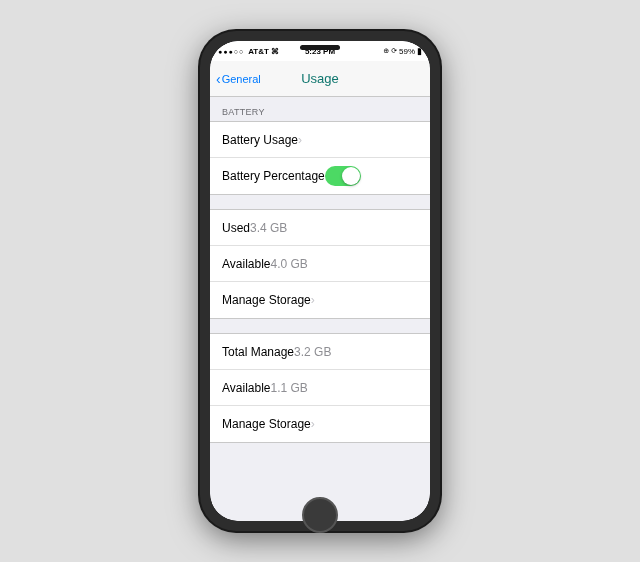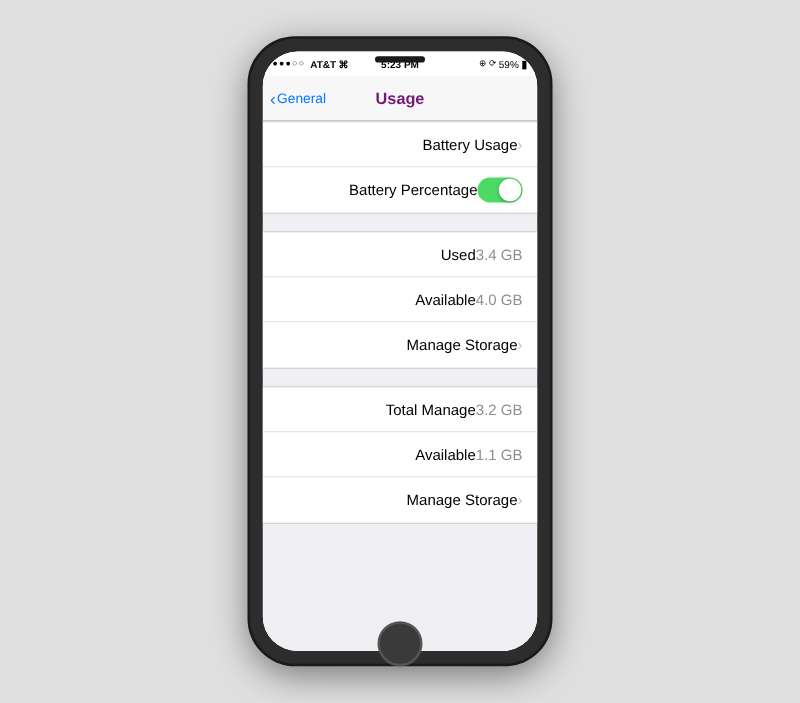--- a/index.html
+++ b/index.html
@@ -129,22 +129,22 @@
     }
 
     .nav-back-chevron {
       font-size: 14px;
       margin-right: 1px;
       color: #007aff;
     }
 
     .nav-title {
       font-size: 13px;
-      font-weight: 700;
-      color: #701a75;
+      font-weight: 400;
+      color: #0f766e;
     }
 
     
     .content {
       flex: 1;
       overflow-y: auto;
       background: #efeff4;
     }
 
     .section {
@@ -163,21 +163,21 @@
 
     .section-body {
       background: #fff;
       border-top: 1px solid #c8c8c8;
       border-bottom: 1px solid #c8c8c8;
     }
 
     .list-item {
       display: flex;
       align-items: center;
-      justify-content: flex-end;
+      justify-content: flex-start;
       padding: 0 12px;
       height: 36px;
       background: #fff;
       border-bottom: 1px solid #e0e0e0;
       position: relative;
     }
 
     .list-item:last-child {
       border-bottom: none;
     }
@@ -248,20 +248,21 @@
         <div class="nav-back">
           <span class="nav-back-chevron">‹</span>
           <span>General</span>
         </div>
         <span class="nav-title">Usage</span>
       </div>
 
       <div class="content">
 
         <div class="section">
+          <div class="section-header">BATTERY</div>
           <div class="section-body">
             <div class="list-item">
               <span class="item-label">Battery Usage</span>
               <span class="item-value">
                 <span class="chevron-right">›</span>
               </span>
             </div>
             <div class="list-item">
               <span class="item-label">Battery Percentage</span>
               <div class="toggle">

